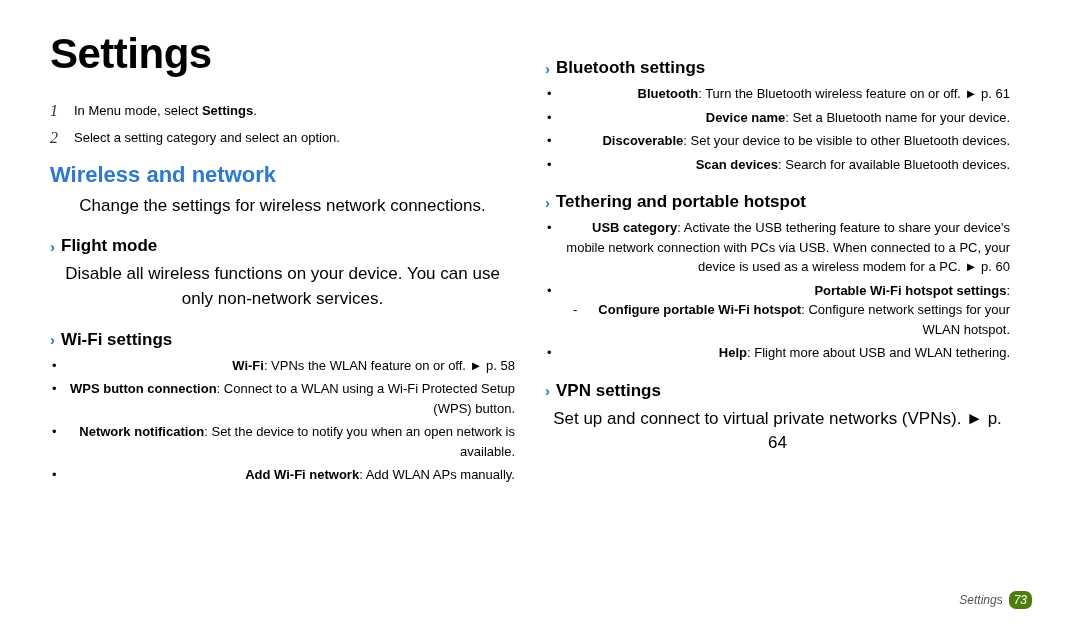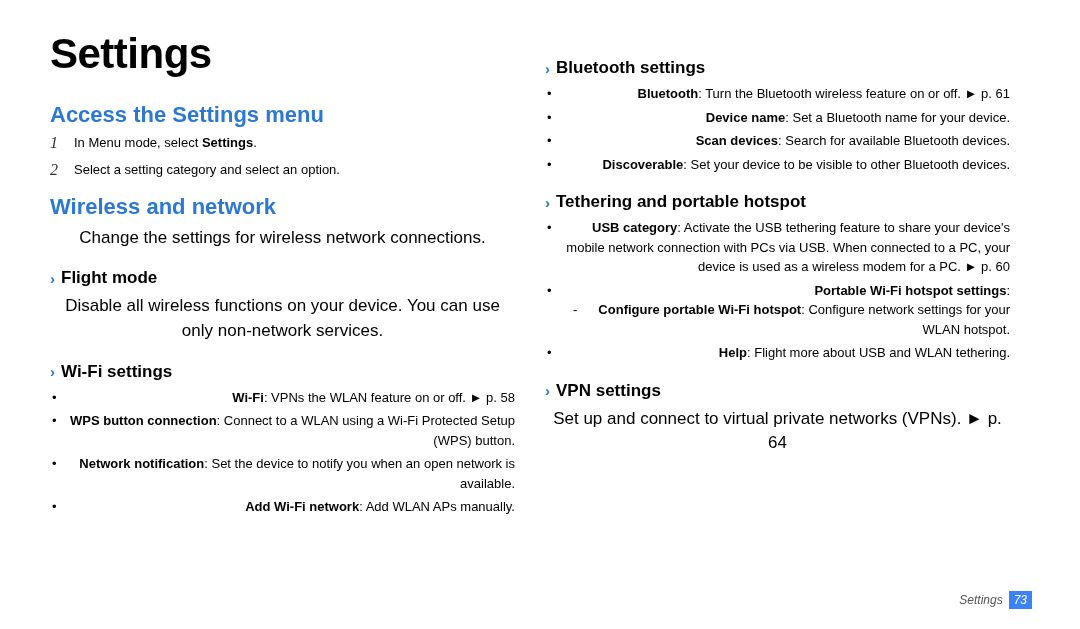--- a/index.html
+++ b/index.html
@@ -17,30 +17,29 @@
   .ol-text { font-size: 13px; line-height: 1.45; flex: 1; }
   ul.blist { list-style: none; padding-left: 2px; margin-bottom: 8px; text-align: right; }
   ul.blist > li { font-size: 13px; line-height: 1.5; padding-left: 12px; position: relative; margin-bottom: 4px; }
   ul.blist > li::before { content: "•"; position: absolute; left: 0; top: 0; }
   ul.dashlist { list-style: none; padding-left: 14px; }
   ul.dashlist > li { font-size: 13px; line-height: 1.5; padding-left: 12px; position: relative; margin-bottom: 3px; }
   ul.dashlist > li::before { content: "-"; position: absolute; left: 0; top: 0; }
   .bold-run { font-weight: bold; }
   .footer { position: absolute; bottom: 20px; right: 48px; font-size: 12px; display: flex; align-items: center; gap: 6px; }
   .footer .fname { font-style: italic; color: #555; }
-  .footer .pagebox { background: #3b82f6; color: #fff; padding: 2px 5px; font-style: italic; font-size: 12px; }
+  .footer .pagebox { background: #4d7c0f; color: #fff; padding: 2px 5px; font-style: italic; font-size: 12px; border-radius: 7px; }
 </style>
 </head>
 <body>
 
 <div class="page">
   <div class="col">
     <div class="title">Settings</div>
 
-    <div class="section-h">Access the Settings menu</div>
     <div class="ol-row">
       <div class="ol-num">1</div>
       <div class="ol-text">
         <span>In Menu mode, select </span><span class="bold-run">Settings</span><span>.</span>
       </div>
     </div>
     <div class="ol-row">
       <div class="ol-num">2</div>
       <div class="ol-text">Select a setting category and select an option.</div>
     </div>
@@ -67,22 +66,22 @@
   </div>
 
   <div class="col">
     <div class="sub-h" style="margin-top:28px;">
       <span class="arrow">›</span>
       <span>Bluetooth settings</span>
     </div>
     <ul class="blist">
       <li><span class="bold-run">Bluetooth</span><span>: Turn the Bluetooth wireless feature on or off. </span><span>► p. 61</span></li>
       <li><span class="bold-run">Device name</span><span>: Set a Bluetooth name for your device.</span></li>
+      <li><span class="bold-run">Discoverable</span><span>: Set your device to be visible to other Bluetooth devices.</span></li>
       <li><span class="bold-run">Scan devices</span><span>: Search for available Bluetooth devices.</span></li>
-      <li><span class="bold-run">Discoverable</span><span>: Set your device to be visible to other Bluetooth devices.</span></li>
     </ul>
 
     <div class="sub-h">
       <span class="arrow">›</span>
       <span>Tethering and portable hotspot</span>
     </div>
     <ul class="blist">
       <li><span class="bold-run">USB category</span><span>: Activate the USB tethering feature to share your device's mobile network connection with PCs via USB. When connected to a PC, your device is used as a wireless modem for a PC. </span><span>► p. 60</span></li>
       <li><span class="bold-run">Portable Wi-Fi hotspot settings</span><span>:</span>
         <ul class="dashlist">

